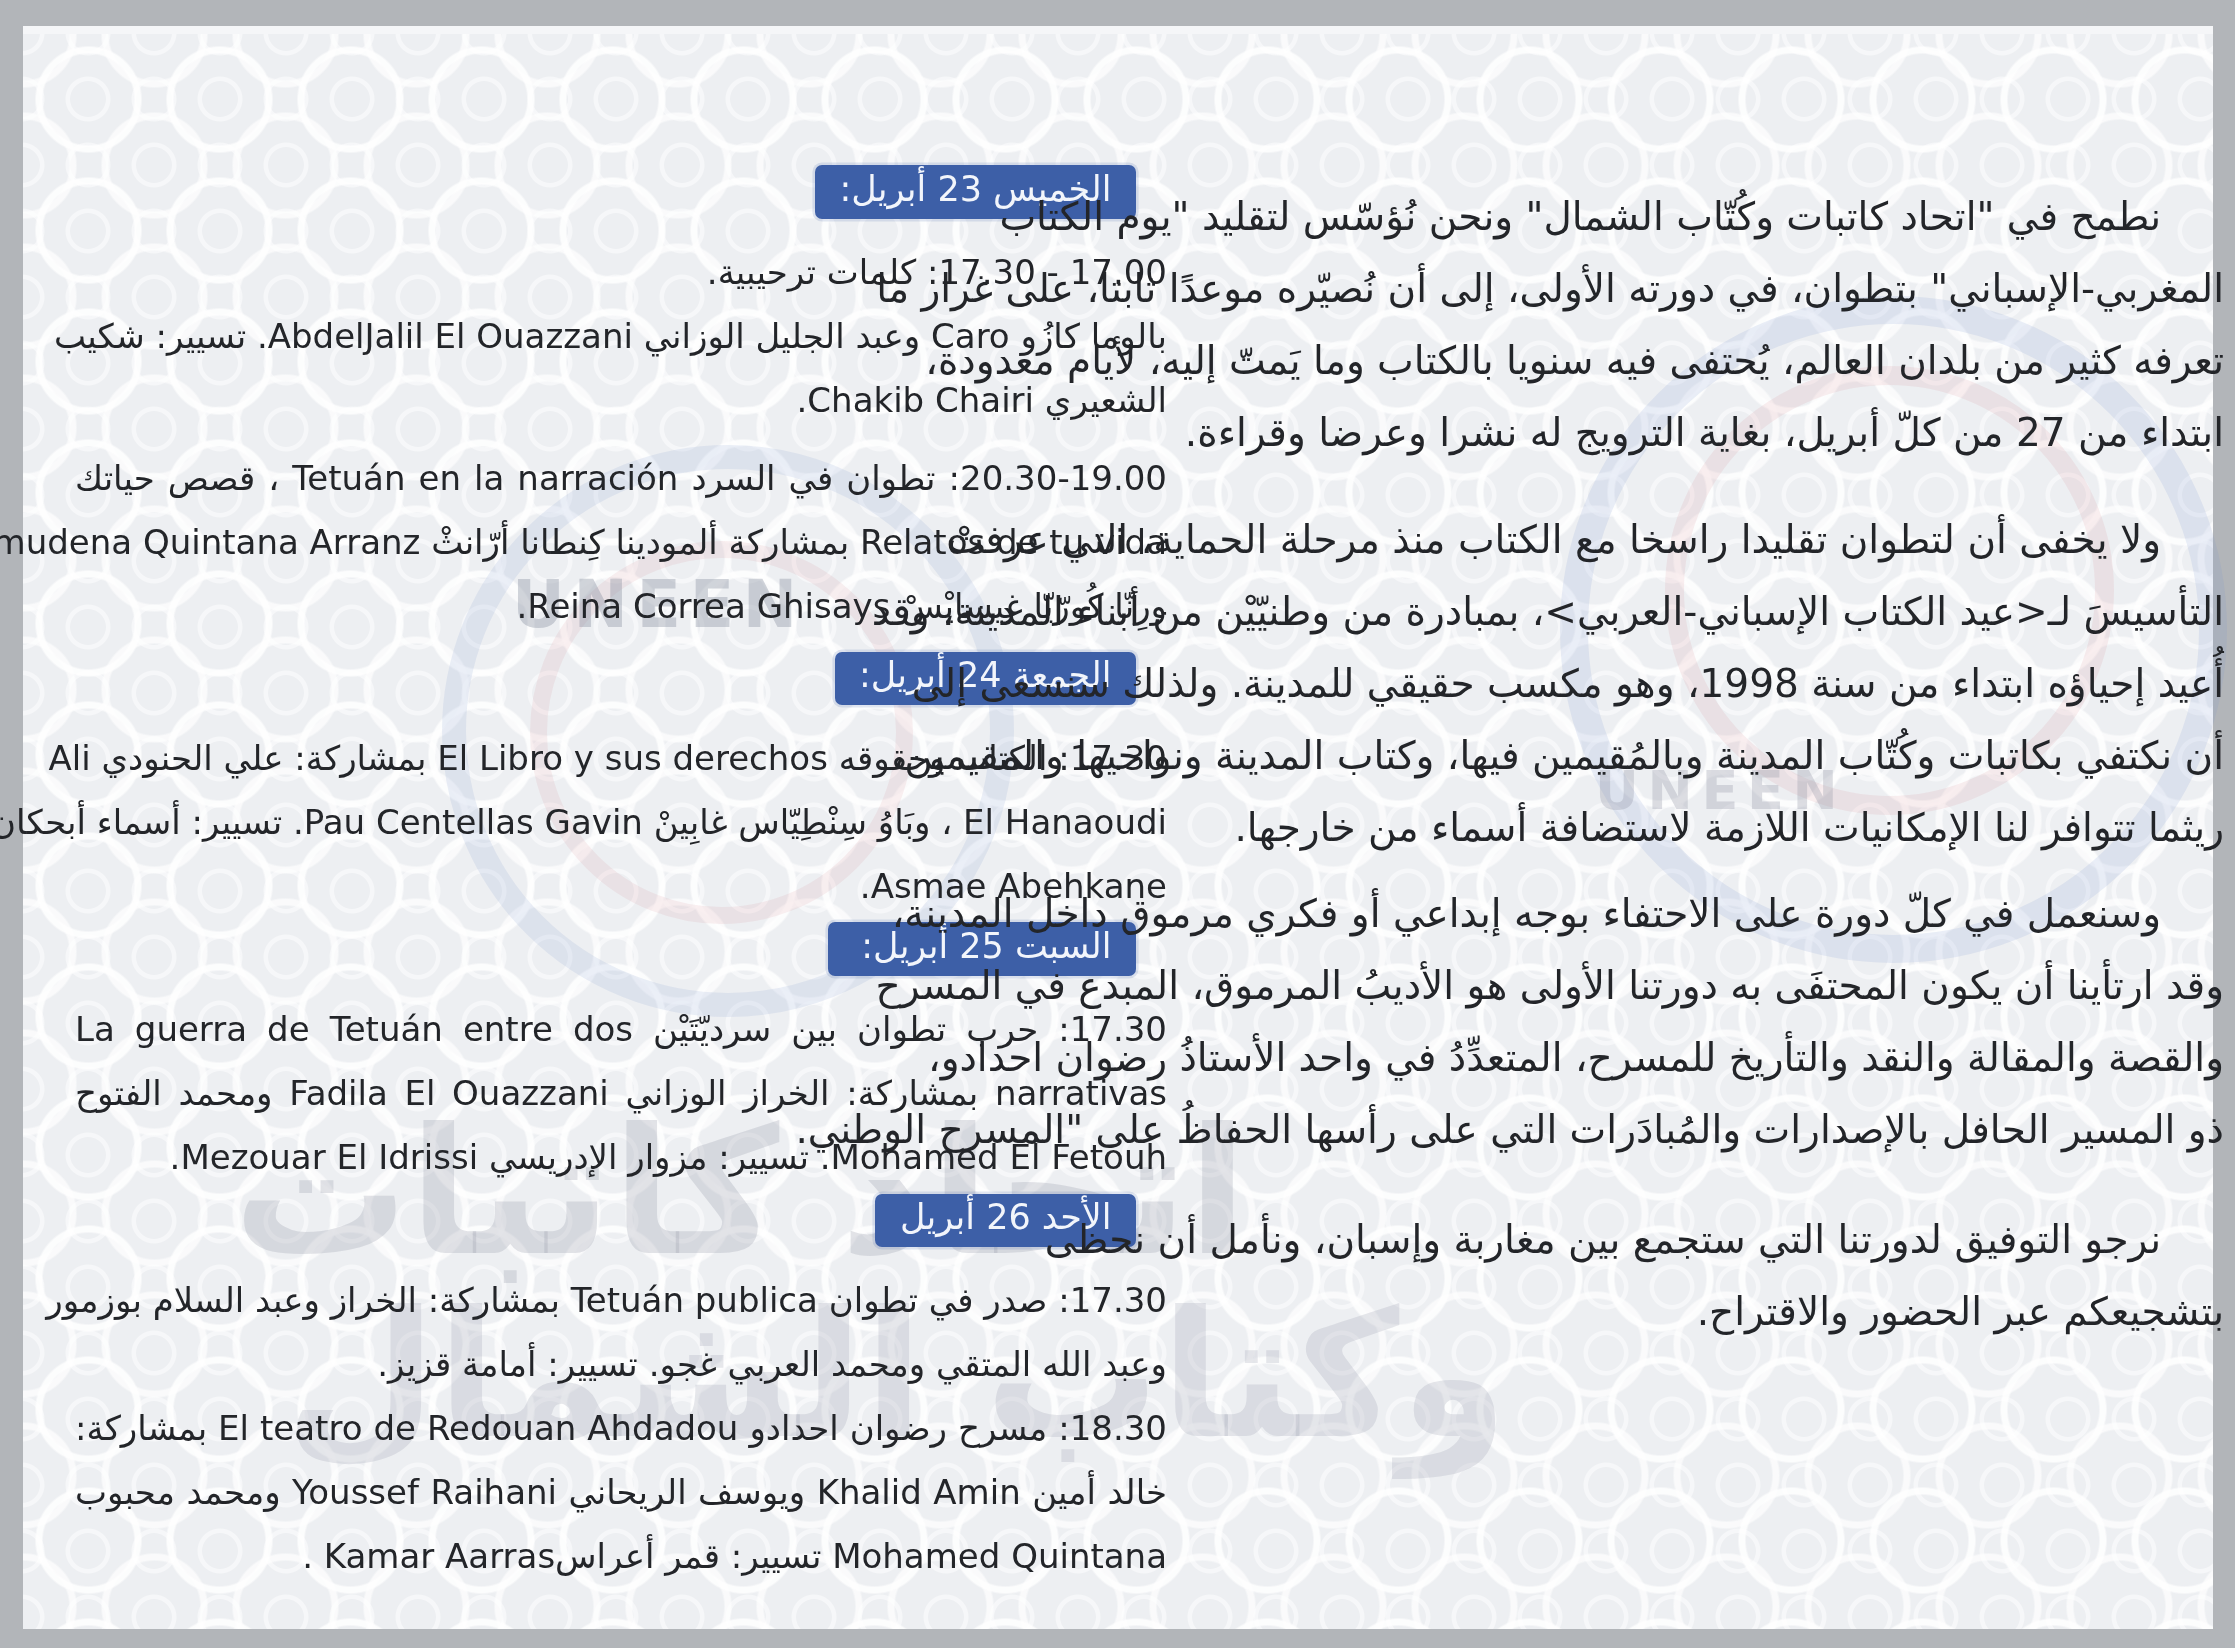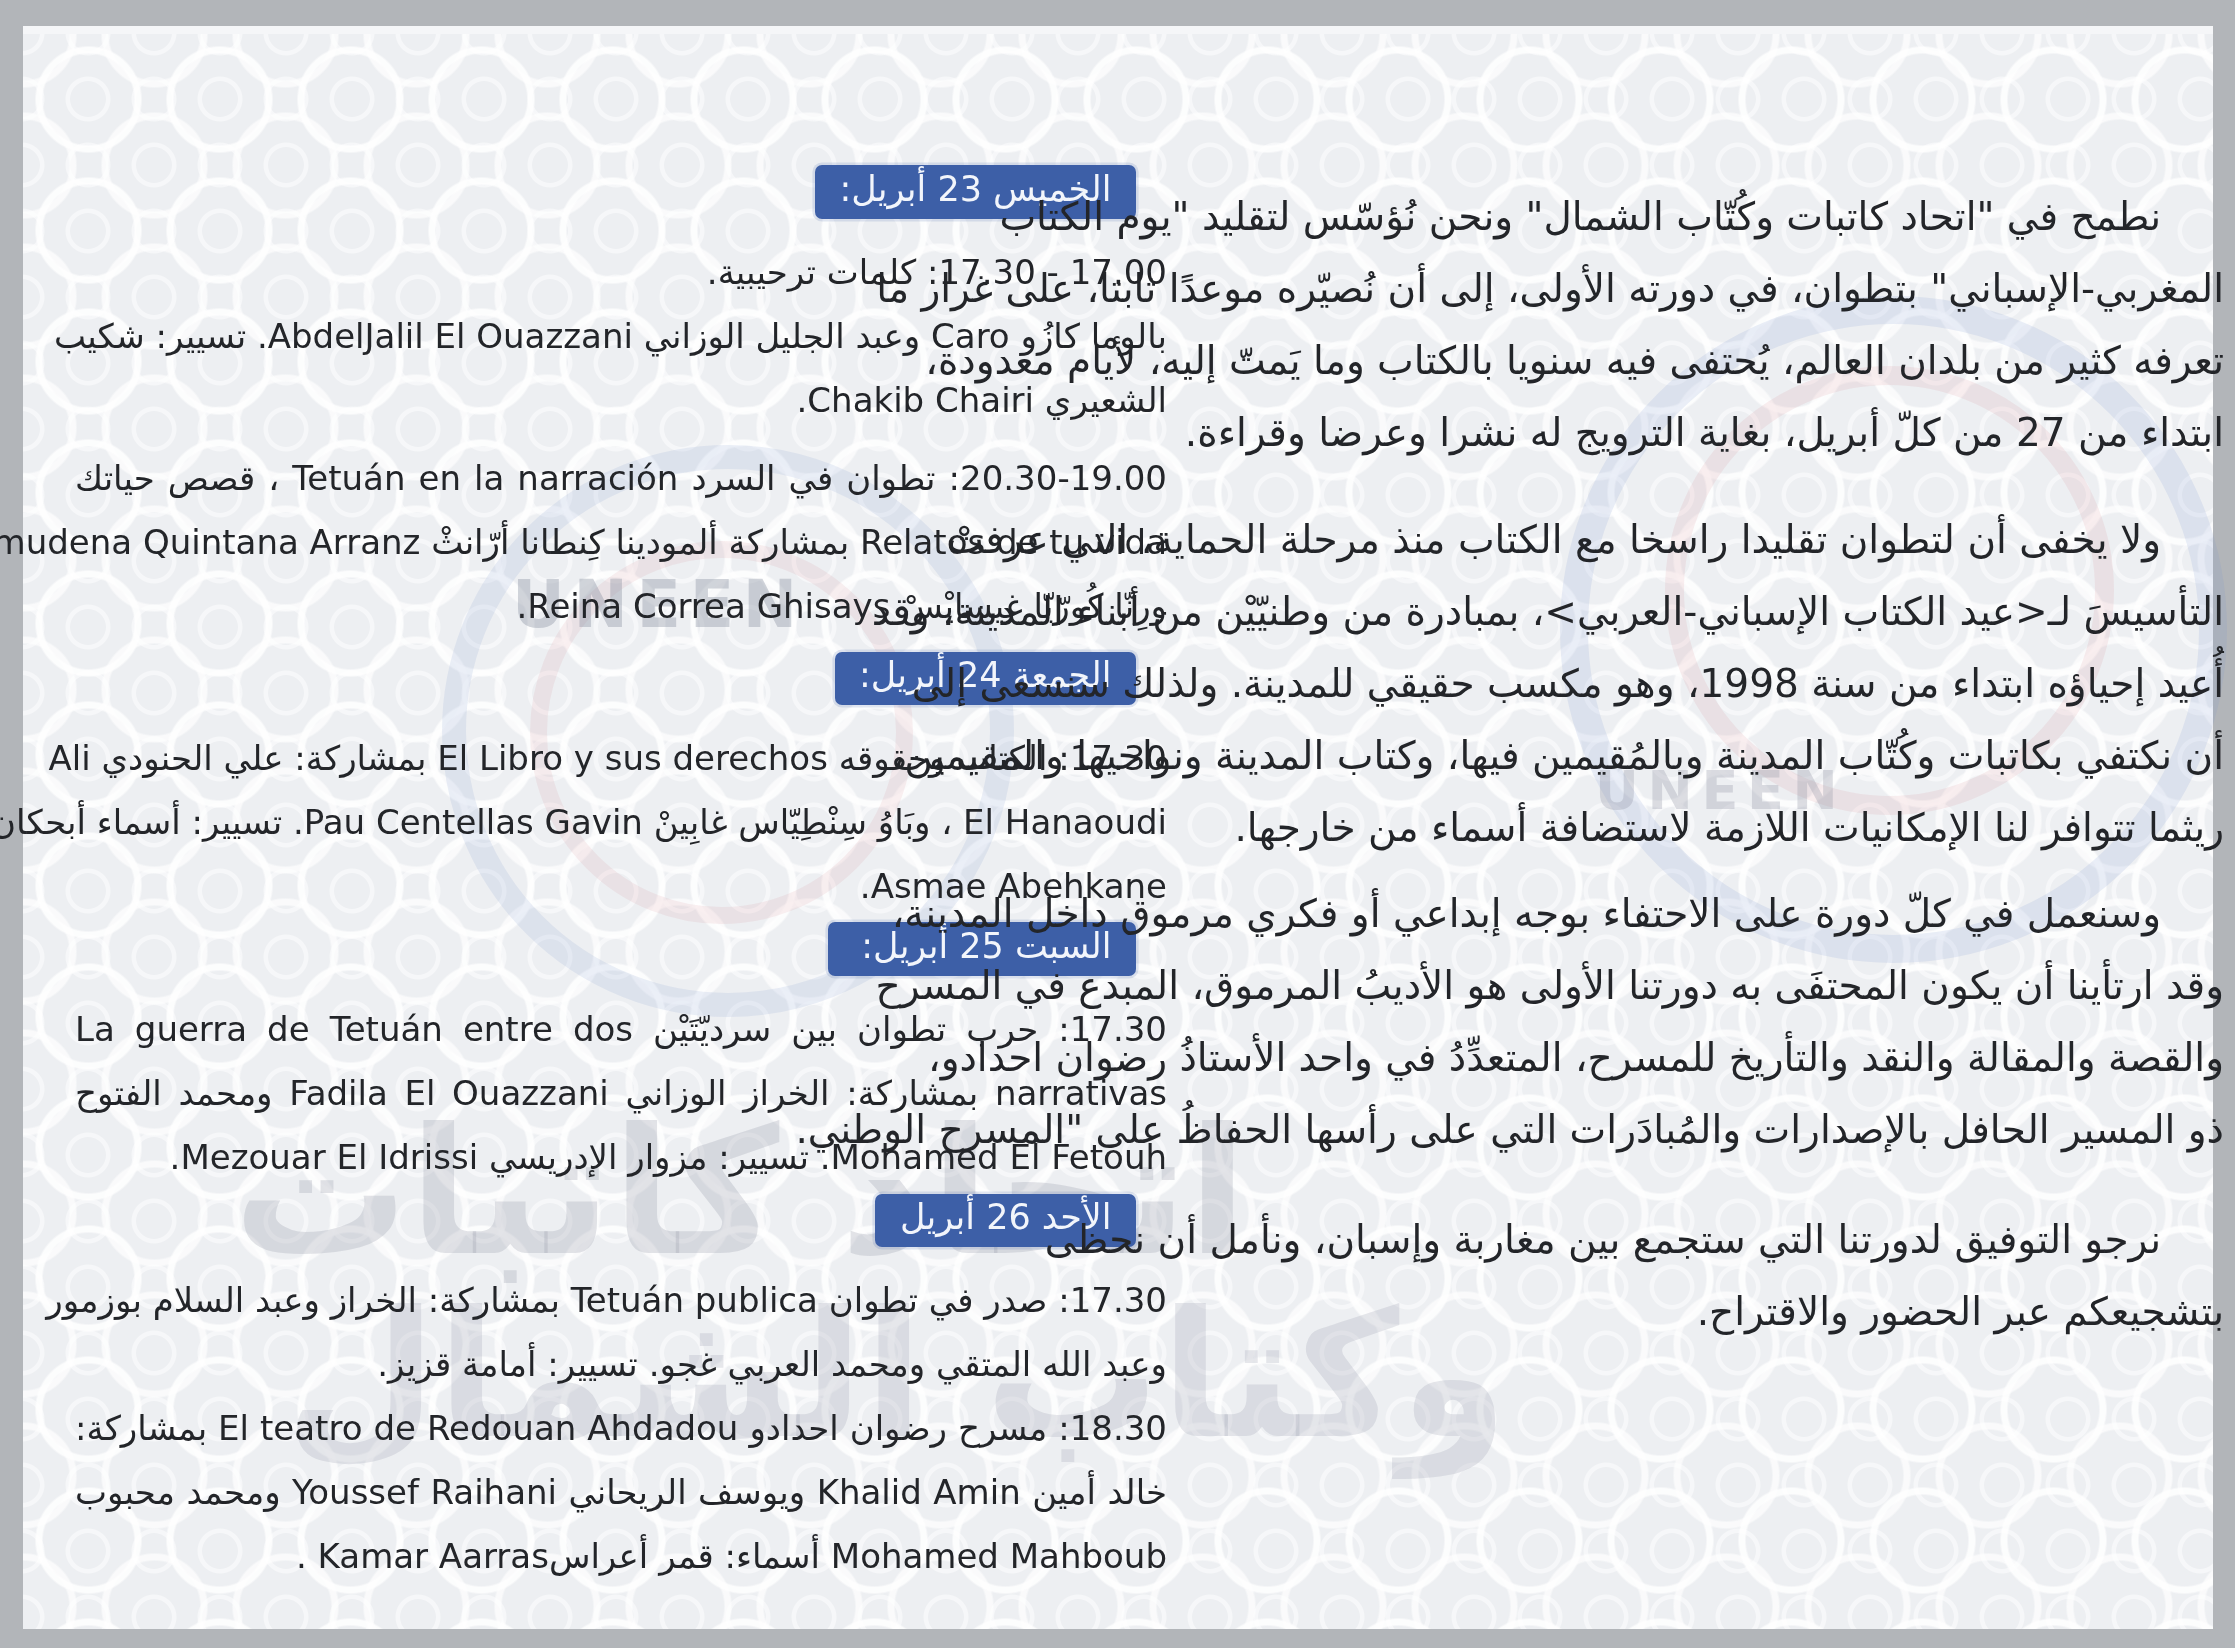--- a/index.html
+++ b/index.html
@@ -92,21 +92,21 @@
       <div class="ln r" dir="rtl">Asmae Abehkane.</div>
       <div class="badge b3" dir="rtl">السبت 25 أبريل:</div>
       <div class="ln j after-badge" dir="rtl">17.30: حرب تطوان بين سرديّتَيْن La guerra de Tetuán entre dos</div>
       <div class="ln j" dir="rtl">narrativas بمشاركة: الخراز الوزاني Fadila El Ouazzani ومحمد الفتوح</div>
       <div class="ln r" dir="rtl">Mohamed El Fetouh. تسيير: مزوار الإدريسي Mezouar El Idrissi.</div>
       <div class="badge b4" dir="rtl">الأحد 26 أبريل</div>
       <div class="ln j after-badge" dir="rtl">17.30: صدر في تطوان Tetuán publica بمشاركة: الخراز وعبد السلام بوزمور</div>
       <div class="ln r" dir="rtl">وعبد الله المتقي ومحمد العربي غجو. تسيير: أمامة قزيز.</div>
       <div class="ln j" dir="rtl">18.30: مسرح رضوان احدادو El teatro de Redouan Ahdadou بمشاركة:</div>
       <div class="ln j" dir="rtl">خالد أمين Khalid Amin ويوسف الريحاني Youssef Raihani ومحمد محبوب</div>
-      <div class="ln r" dir="rtl">Mohamed Mahboub أسماء: قمر أعراسKamar Aarras .</div>
+      <div class="ln r" dir="rtl">Mohamed Quintana تسيير: قمر أعراسKamar Aarras .</div>
     </div>
 
   <div class="col" id="foreword-col" dir="rtl">
     <div id="foreword-paras">
         <div class="fpara p1">
           <div class="ln j ind" dir="rtl">نطمح في "اتحاد كاتبات وكُتّاب الشمال" ونحن نُؤسّس لتقليد "يوم الكتاب</div>
           <div class="ln j" dir="rtl">المغربي-الإسباني" بتطوان، في دورته الأولى، إلى أن نُصيّره موعدًا ثابتا، على غرار ما</div>
           <div class="ln j" dir="rtl">تعرفه كثير من بلدان العالم، يُحتفى فيه سنويا بالكتاب وما يَمتّ إليه، لأيام معدودة،</div>
           <div class="ln r" dir="rtl">ابتداء من 27 من كلّ أبريل، بغاية الترويج له نشرا وعرضا وقراءة.</div>
         </div>

